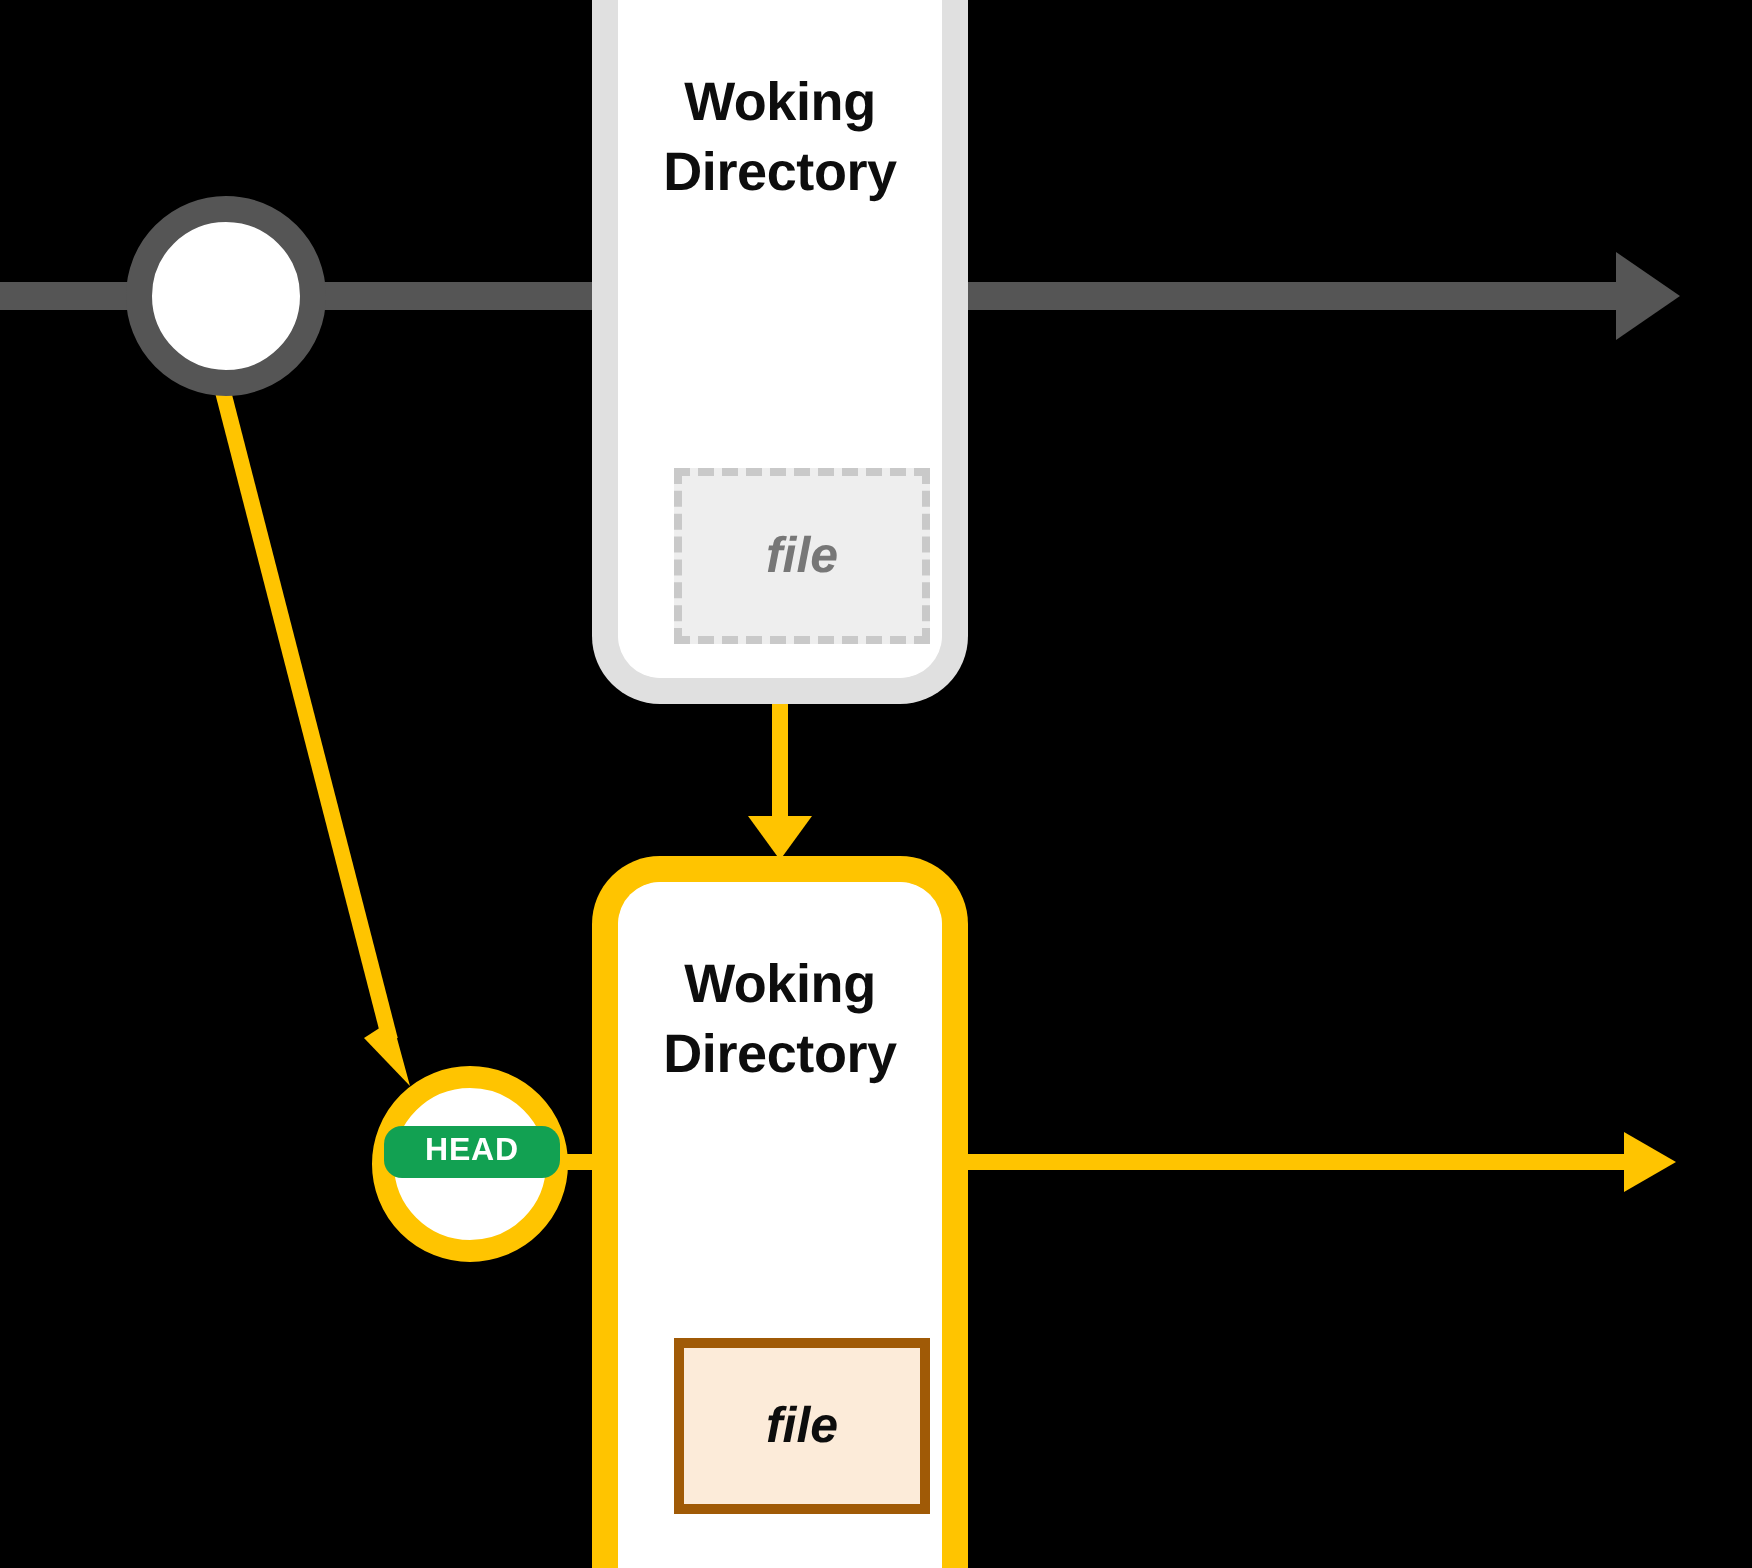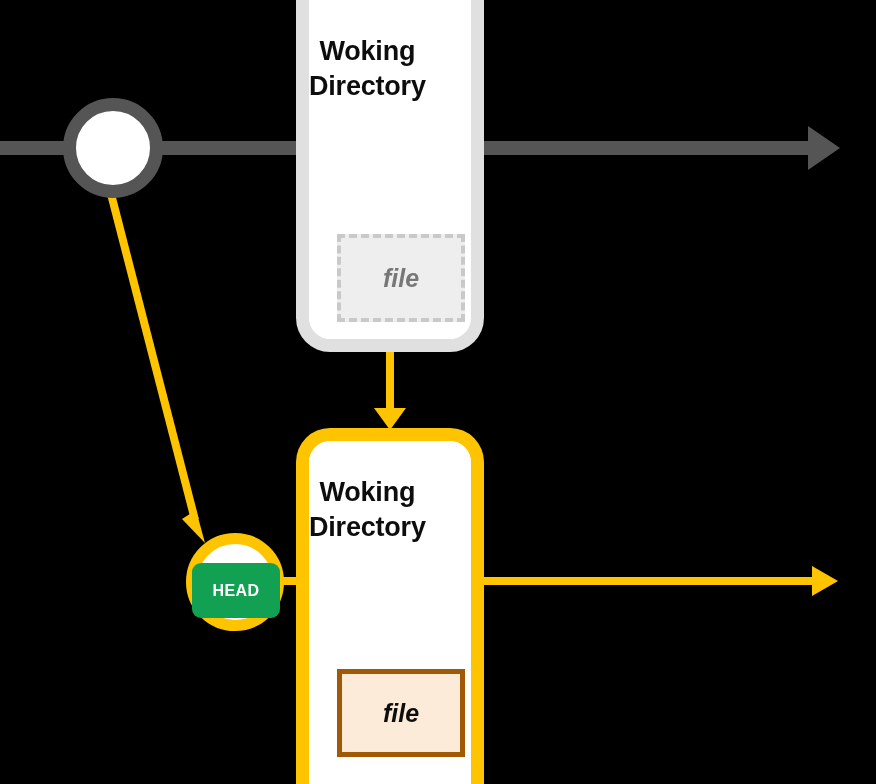--- a/index.html
+++ b/index.html
@@ -23,21 +23,21 @@
     height: 784px;
   }
 
   
   .card {
     position: absolute;
     box-sizing: border-box;
     background: #ffffff;
     display: flex;
     flex-direction: column;
-    align-items: flex-start;
+    align-items: center;
   }
   .card-top {
     left: 296px;
     top: 0px;
     width: 188px;
     height: 352px;
     border: 13px solid #e0e0e0;
     border-top: none;
     border-radius: 0 0 34px 34px;
   }
@@ -127,21 +127,21 @@
     width: 98px;
     height: 98px;
     border: 11px solid #ffc400;
   }
 
   .head-badge {
     position: absolute;
     left: 192px;
     top: 563px;
     width: 88px;
-    height: 55px;
+    height: 26px;
     border-radius: 9px;
     background: #12a152;
     color: #ffffff;
     font-size: 16px;
     font-weight: bold;
     letter-spacing: 0.4px;
     display: flex;
     align-items: center;
     justify-content: center;
     z-index: 5;

